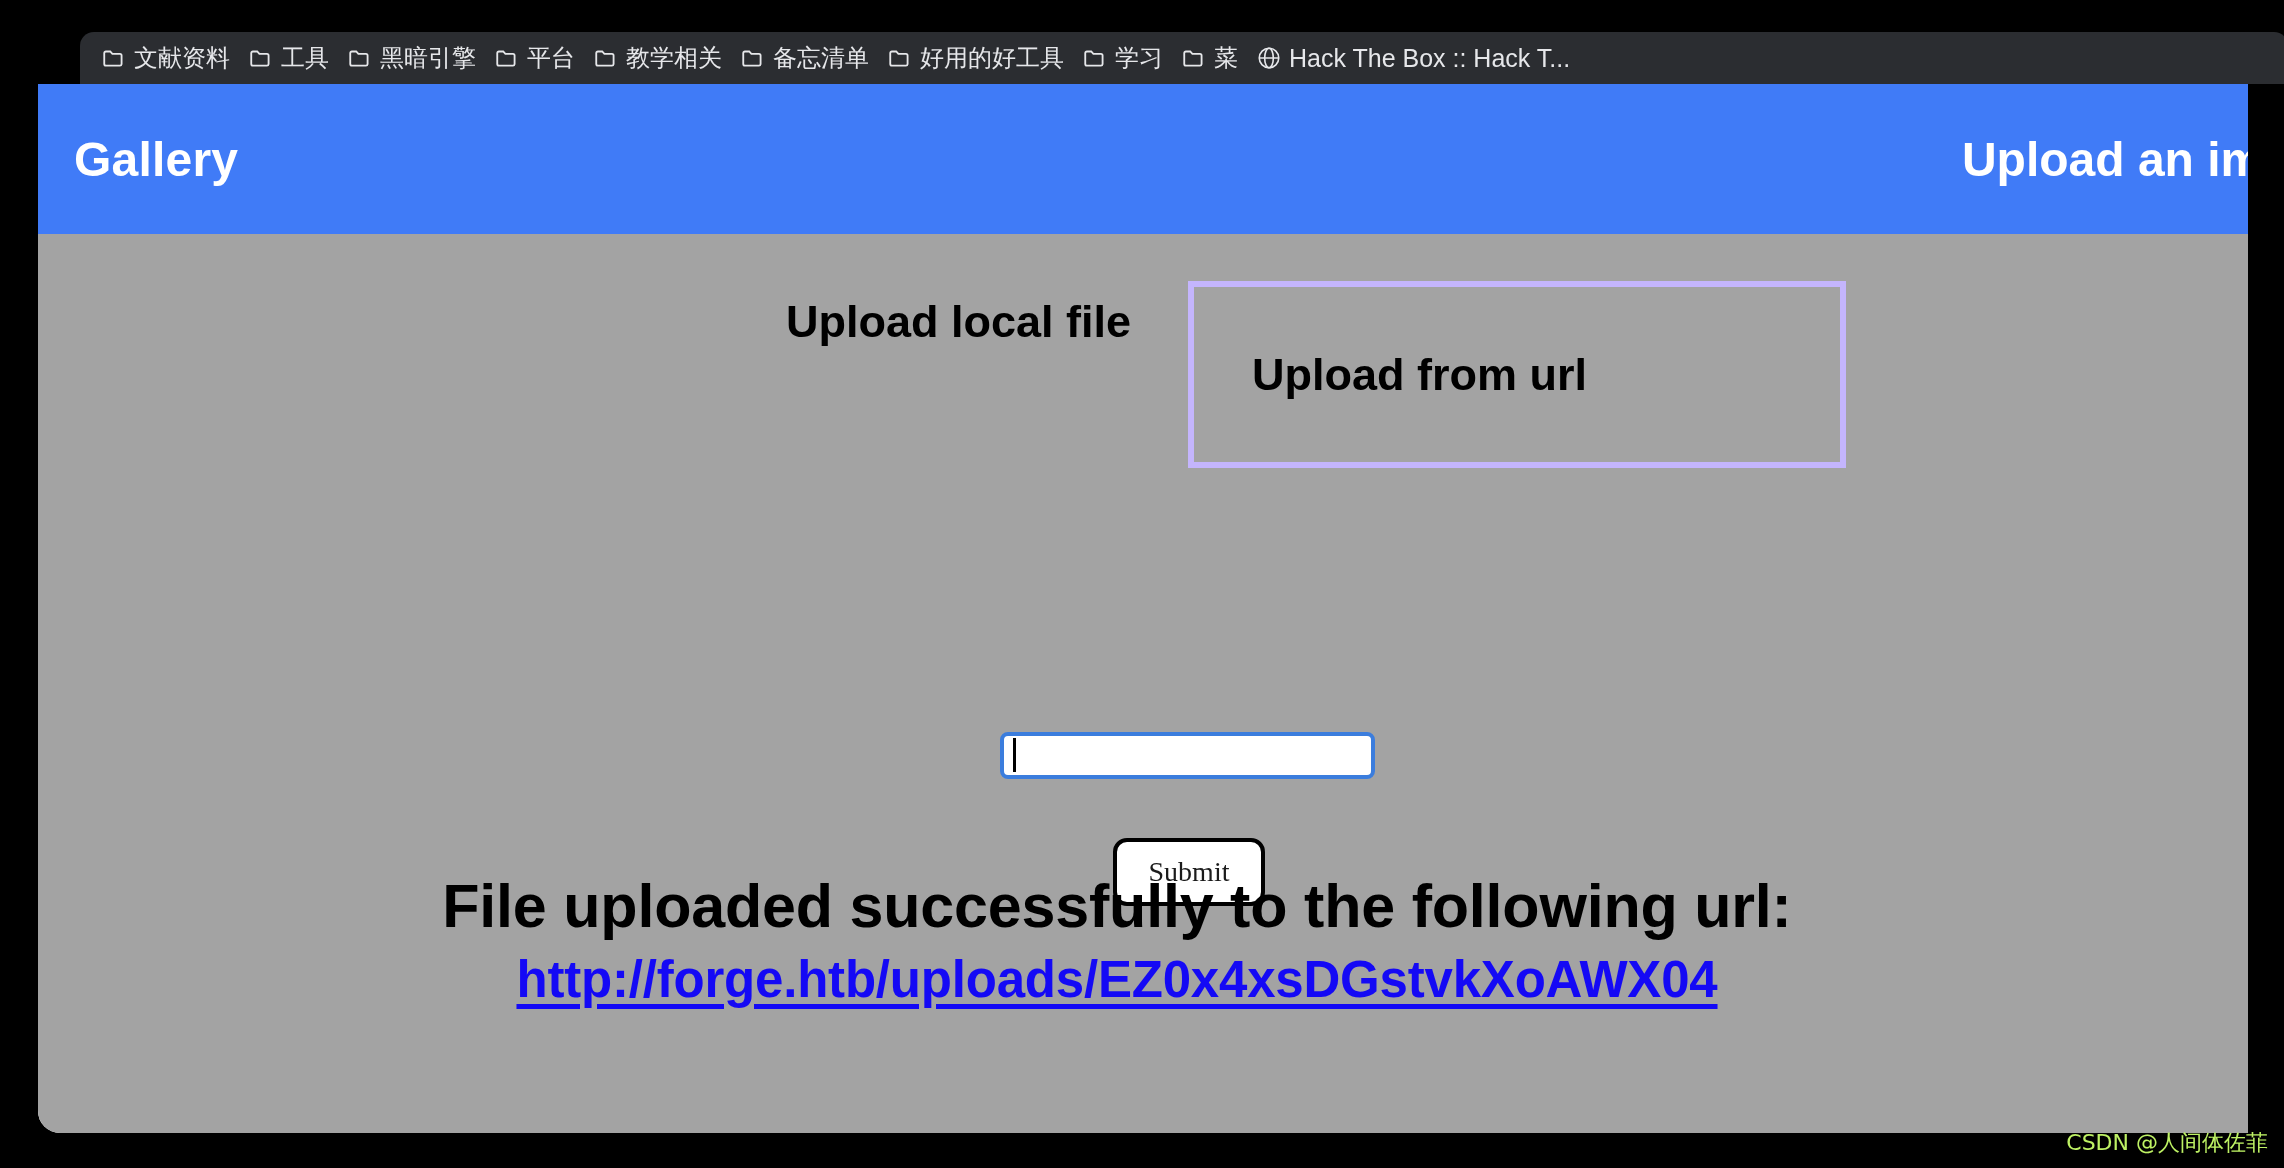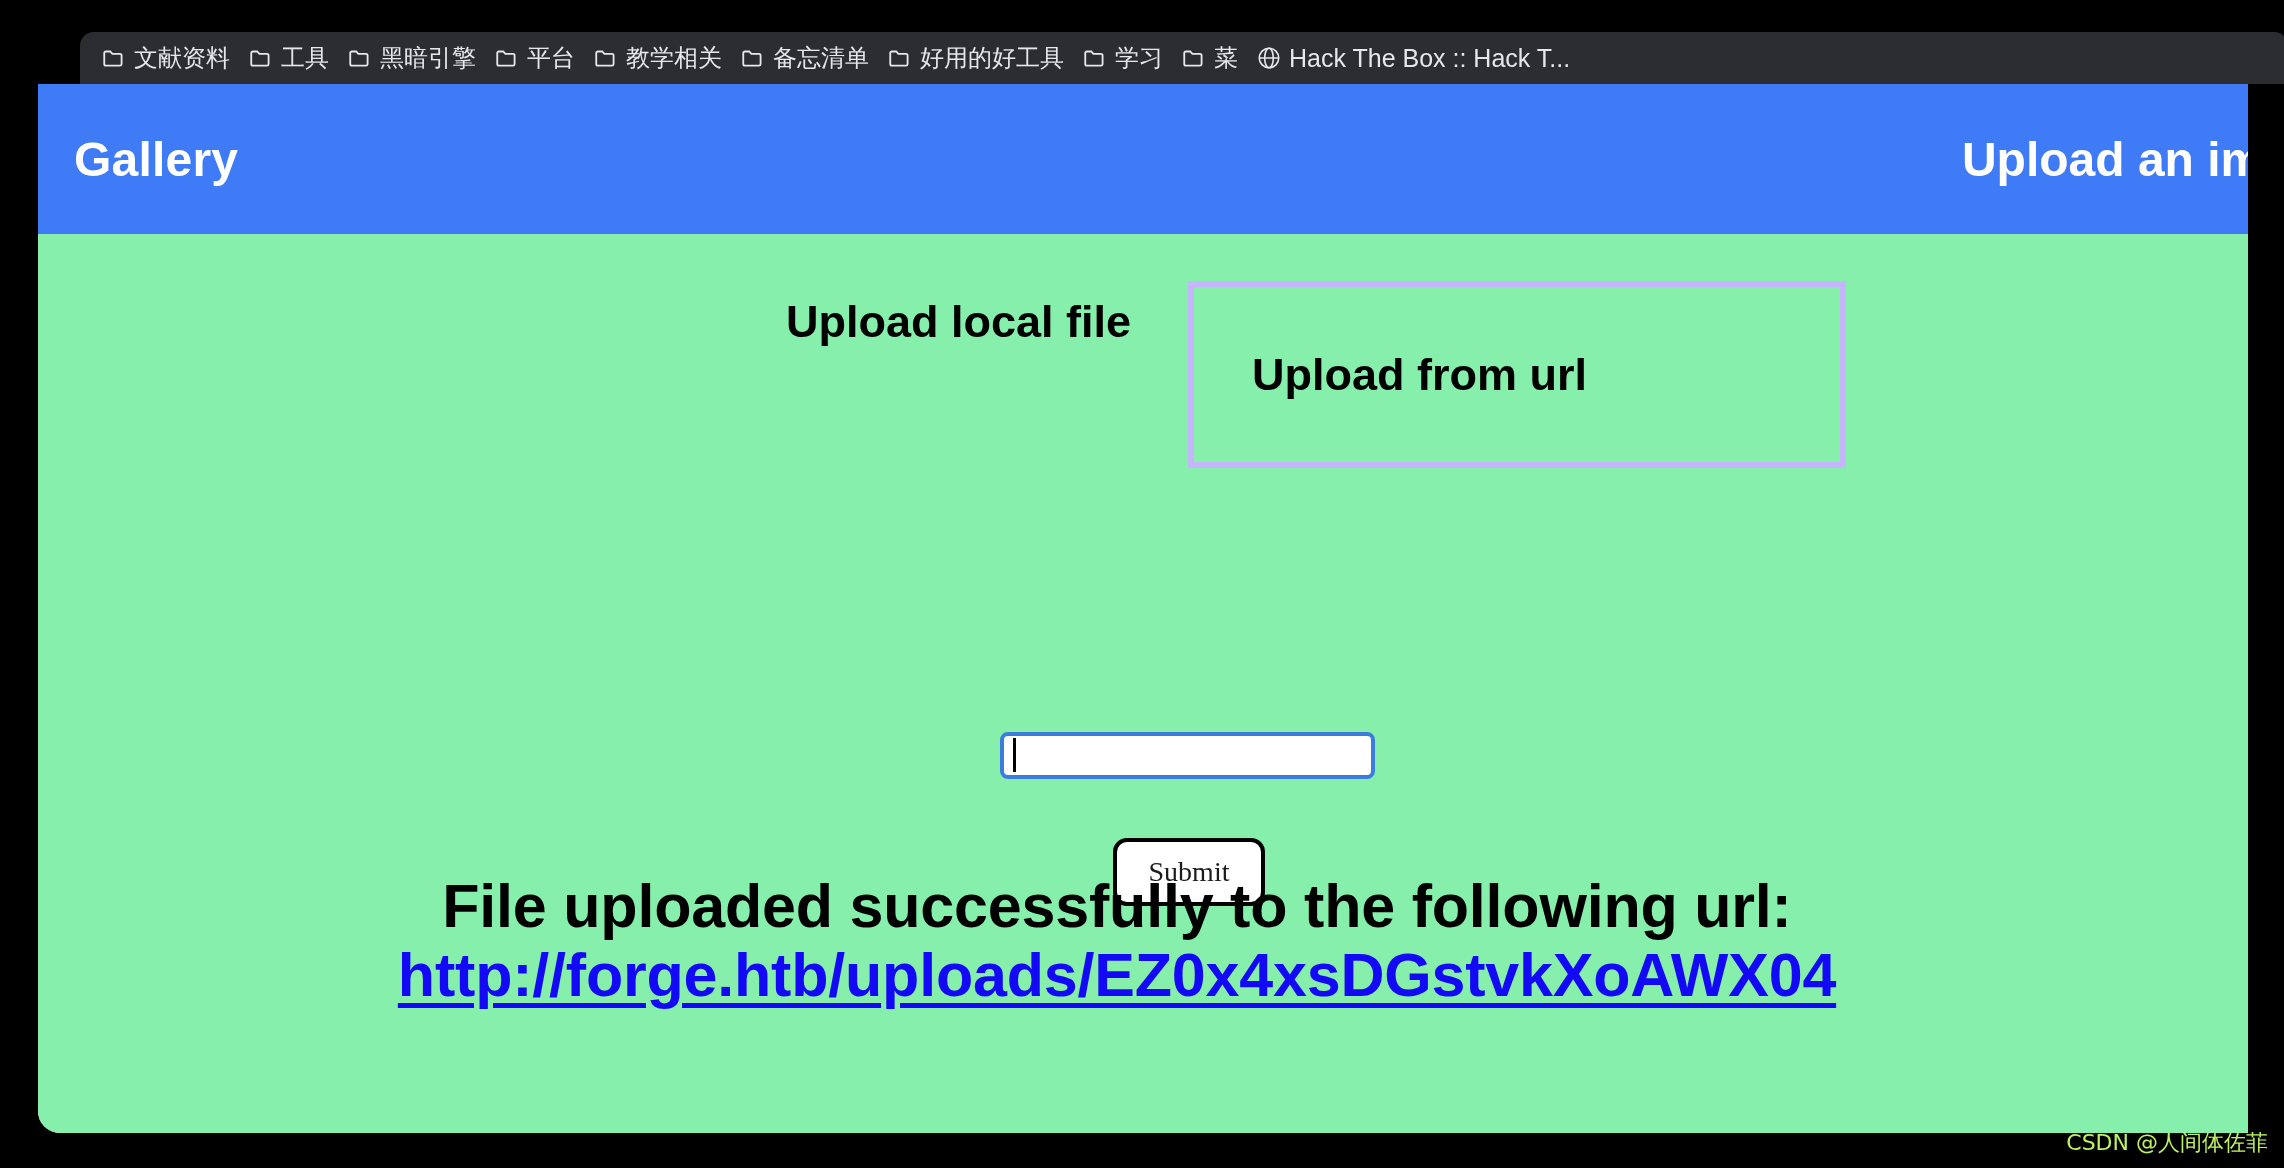--- a/index.html
+++ b/index.html
@@ -107,21 +107,21 @@
     margin-right: -98px;
     text-decoration: none;
   }
 
   #page-body {
     position: absolute;
     left: 0;
     top: 150px;
     width: 2210px;
     height: 899px;
-    background: #86efac;
+    background: #a3a3a3;
   }
 
   
   #tab-row {
     position: absolute;
     left: 0;
     top: 0;
     width: 2210px;
     height: 200px;
   }
@@ -210,21 +210,22 @@
   #result-message {
     font-size: 61px;
     font-weight: bold;
     color: #000000;
     line-height: 1.08;
     letter-spacing: -0.2px;
   }
 
   #result-url {
     display: inline-block;
-    font-size: 61px;
+    margin-top: 10px;
+    font-size: 51px;
     font-weight: bold;
     color: #1409f5;
     text-decoration: underline;
     text-decoration-thickness: 5px;
     text-underline-offset: 7px;
     letter-spacing: -0.2px;
     word-break: break-all;
   }
 
   

